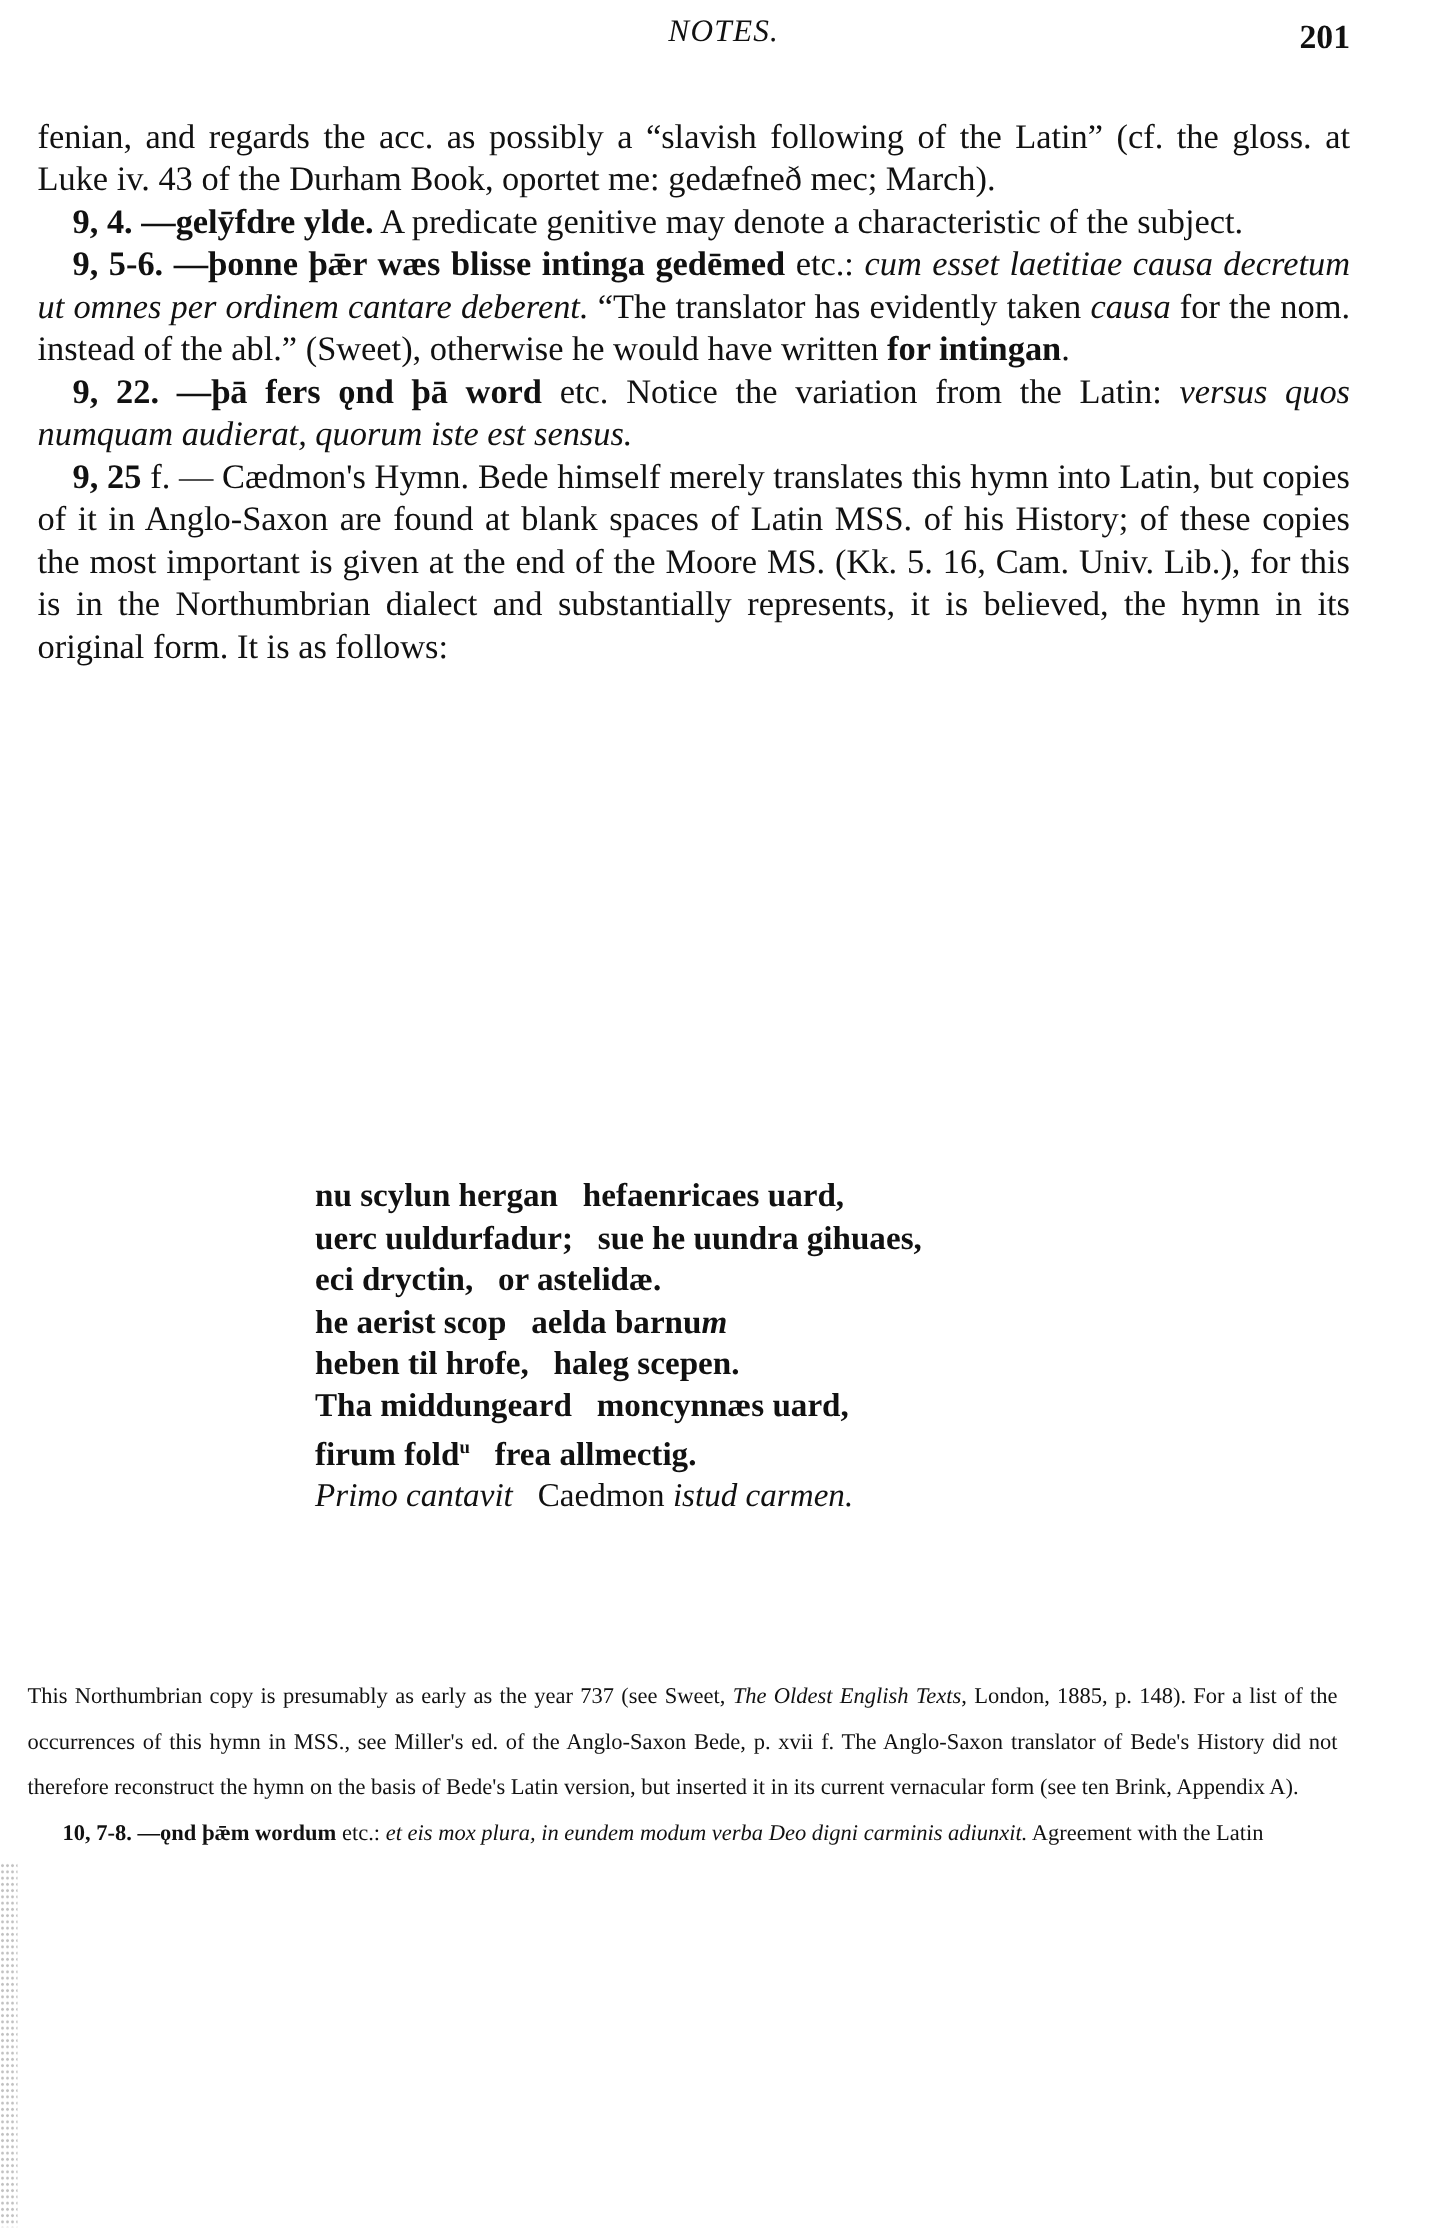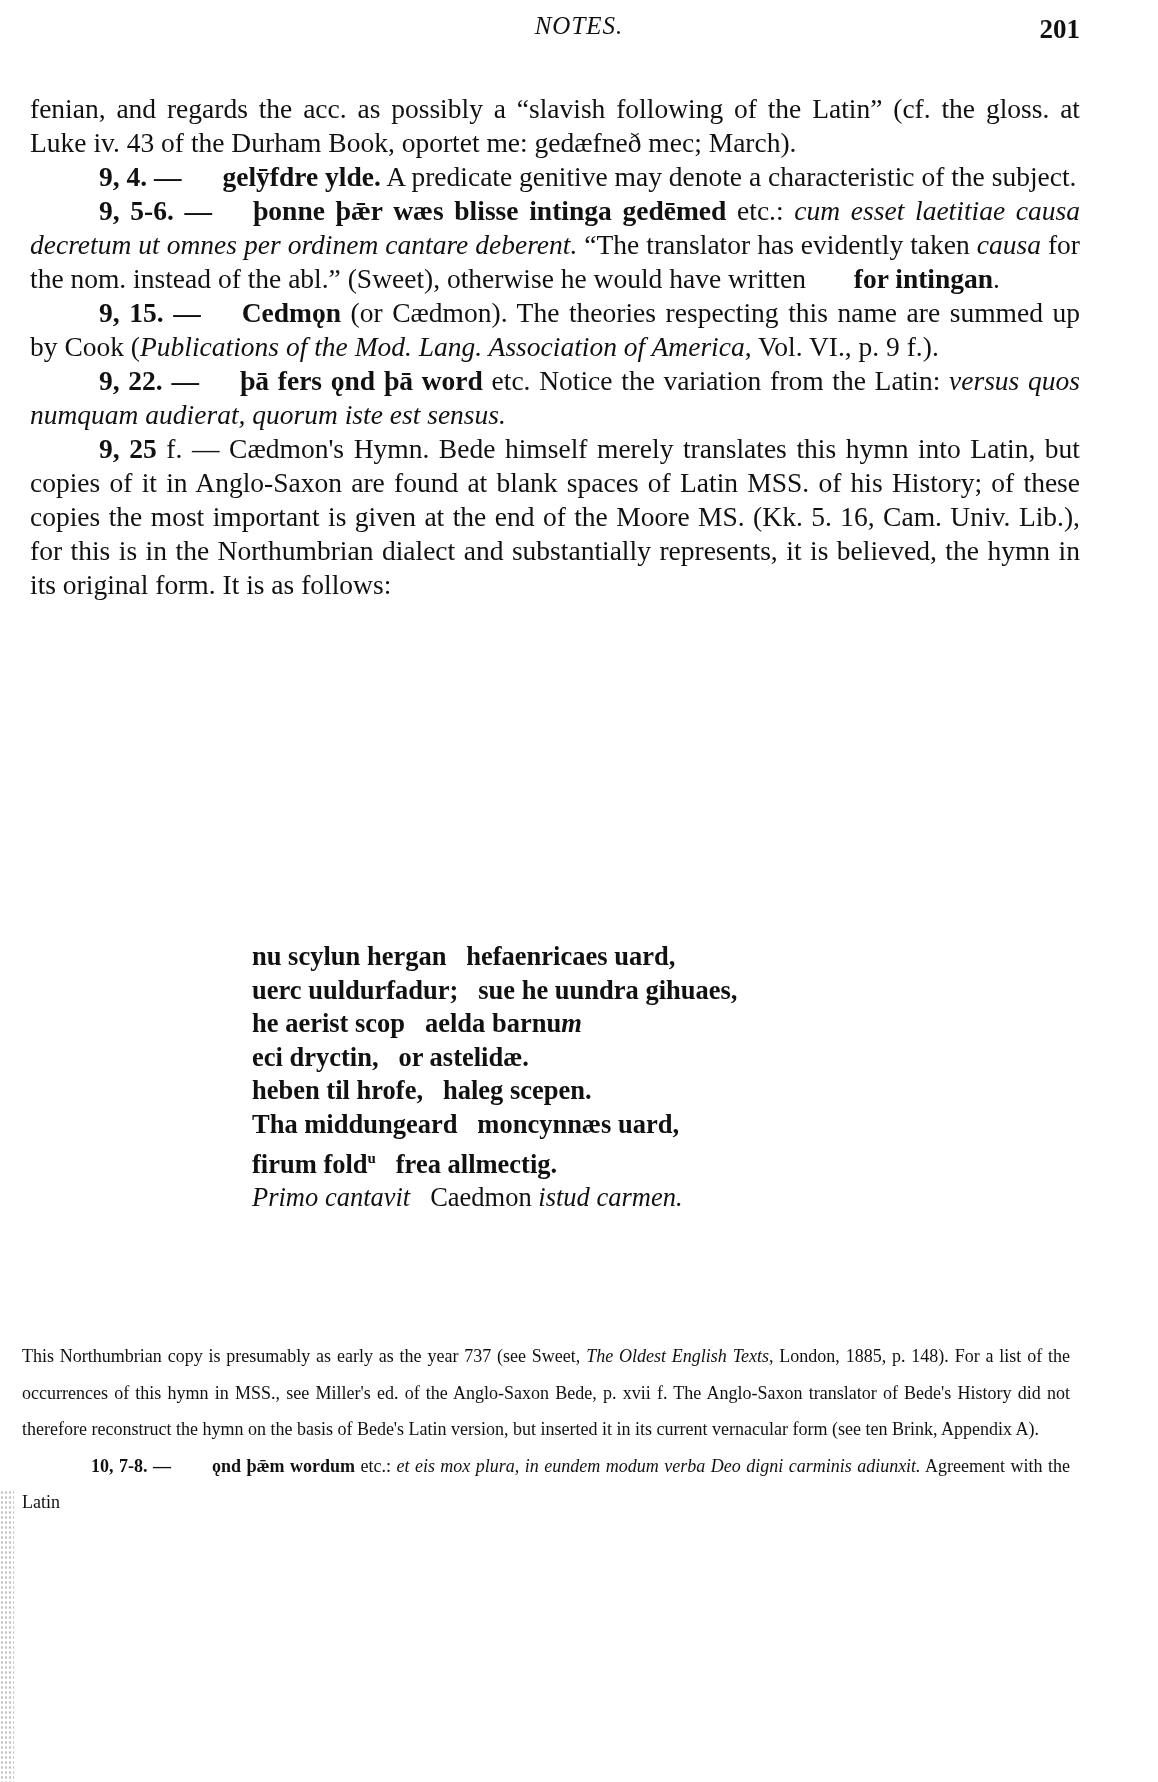--- a/index.html
+++ b/index.html
@@ -18,21 +18,21 @@
     }
     .page-number {
       position: absolute; right: 78px; top: 2px; font-weight: bold; font-size: 27px;
     }
     .body {
       position: absolute; left: 30px; top: 92px; width: 1050px;
       font-size: 27.5px; line-height: 34px; text-align: justify;
     }
     .body p { margin: 0; }
     .indent { text-indent: 28px; }
-    .b { font-weight: bold; margin-left: 41px; }
+    .b { font-weight: bold; }
     .i { font-style: italic; }
     .hymn {
       position: absolute; left: 252px; top: 940px; width: 700px;
       font-size: 26.5px; line-height: 33.6px; font-weight: bold;
     }
     .hymn .line { white-space: pre; }
     .hymn .plain { font-weight: normal; }
     .hymn sup { font-size: 15px; vertical-align: 10px; }
     .body2 {
       position: absolute; left: 22px; top: 1338px; width: 1048px;
@@ -61,38 +61,35 @@
     </p>
 
     <p class="indent">
       <span class="b">9, 4. —</span><span class="b">gelȳfdre ylde.</span><span> A predicate genitive may denote a characteristic of the subject.</span>
     </p>
 
     <p class="indent">
       <span class="b">9, 5-6. —</span><span class="b">þonne þǣr wæs blisse intinga gedēmed</span><span> etc.: </span><span class="i">cum esset laetitiae causa decretum ut omnes per ordinem cantare deberent.</span><span> “The translator has evidently taken </span><span class="i">causa</span><span> for the nom. instead of the abl.” (Sweet), otherwise he would have written </span><span class="b">for intingan</span><span>.</span>
     </p>
 
-    <p class="indent">
-      <span class="b">9, 15. —</span><span class="b">Cedmǫn</span><span> (or Cædmon). The theories respecting this name are summed up by Cook (</span><span class="i">Publications of the Mod. Lang. Association of America</span><span>, Vol. VI., p. 9 f.).</span>
-    </p>
 
     <p class="indent">
       <span class="b">9, 22. —</span><span class="b">þā fers ǫnd þā word</span><span> etc. Notice the variation from the Latin: </span><span class="i">versus quos numquam audierat, quorum iste est sensus.</span>
     </p>
 
     <p class="indent">
       <span class="b">9, 25</span><span> f. — Cædmon's Hymn. Bede himself merely translates this hymn into Latin, but copies of it in Anglo-Saxon are found at blank spaces of Latin MSS. of his History; of these copies the most important is given at the end of the Moore MS. (Kk. 5. 16, Cam. Univ. Lib.), for this is in the Northumbrian dialect and substantially represents, it is believed, the hymn in its original form. It is as follows:</span>
     </p>
   </div>
 
   <div class="hymn">
     <div class="line">nu scylun hergan   hefaenricaes uard,</div>
     <div class="line">uerc uuldurfadur;   sue he uundra gihuaes,</div>
+    <div class="line">eci dryctin,   or astelidæ.</div>
     <div class="line"><span>he aerist scop   aelda barnu</span><span class="i">m</span></div>
-    <div class="line">eci dryctin,   or astelidæ.</div>
     <div class="line">heben til hrofe,   haleg scepen.</div>
     <div class="line">Tha middungeard   moncynnæs uard,</div>
     <div class="line"><span>firum fold</span><sup>u</sup><span>   frea allmectig.</span></div>
     <div class="line plain"><span class="i">Primo cantavit</span><span>   Caedmon </span><span class="i">istud carmen.</span></div>
   </div>
 
   <div class="body2">
     <p>
       <span>This Northumbrian copy is presumably as early as the year 737 (see Sweet, </span><span class="i">The Oldest English Texts</span><span>, London, 1885, p. 148). For a list of the occurrences of this hymn in MSS., see Miller's ed. of the Anglo-Saxon Bede, p. xvii f. The Anglo-Saxon translator of Bede's History did not therefore reconstruct the hymn on the basis of Bede's Latin version, but inserted it in its current vernacular form (see ten Brink, Appendix A).</span>
     </p>

